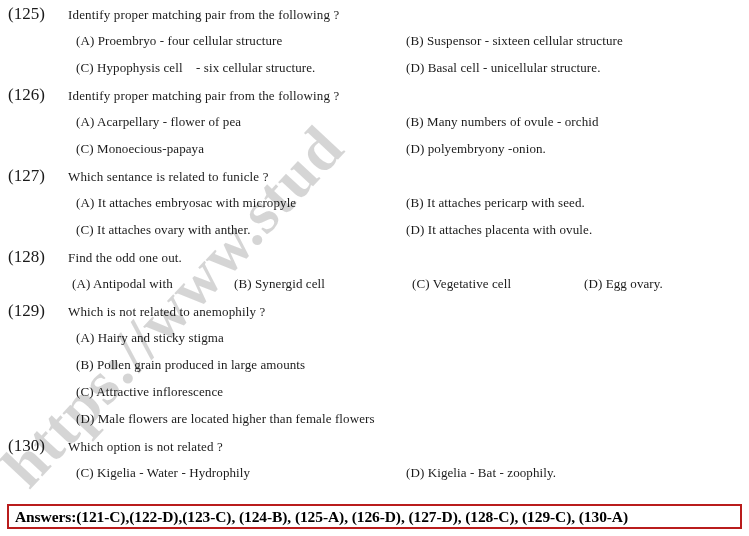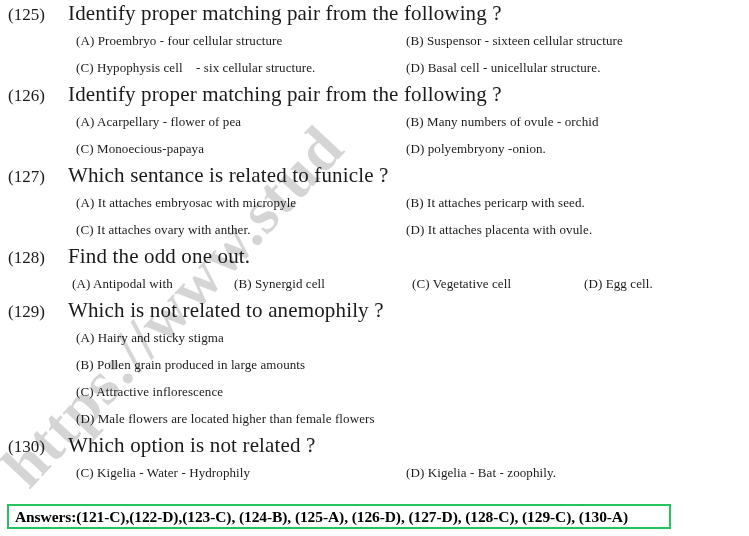--- a/index.html
+++ b/index.html
@@ -63,21 +63,21 @@
   .q-num {
     width: 68px;
     flex: 0 0 68px;
     text-align: left;
     padding-left: 8px;
     box-sizing: border-box;
     font-size: 17px;
     line-height: 27px;
   }
   .q-text {
-    font-size: 21px;
+    font-size: 13px;
     line-height: 27px;
     letter-spacing: 0.15px;
   }
 
   
   .opt-row {
     display: flex;
     height: 27px;
     align-items: baseline;
     padding-left: 76px;
@@ -106,24 +106,24 @@
     padding-left: 76px;
     align-items: center;
   }
   .opt.full { flex: 1 1 auto; }
 
   
   #answers-bar {
     position: absolute;
     left: 7px;
     top: 504px;
-    width: 664px;
+    width: 735px;
     height: 25px;
     box-sizing: border-box;
-    border: 2px solid #22c55e;
+    border: 2px solid #b91c1c;
     background: #ffffff;
     display: flex;
     align-items: center;
     z-index: 20;
   }
   #answers-bar .ans-text {
     font-family: "Liberation Serif", "DejaVu Serif", serif;
     font-weight: 700;
     font-size: 15.5px;
     line-height: 19px;
@@ -189,21 +189,21 @@
 
   <div class="question-block">
     <div class="q-head">
       <span class="q-num">(128)</span>
       <span class="q-text">Find the odd one out.</span>
     </div>
     <div class="opt-row four-col">
       <span class="opt q4a">(A) Antipodal with</span>
       <span class="opt q4b">(B) Synergid cell</span>
       <span class="opt q4c">(C) Vegetative cell</span>
-      <span class="opt q4d">(D) Egg cell.</span>
+      <span class="opt q4d">(D) Egg ovary.</span>
     </div>
   </div>
 
   <div class="question-block">
     <div class="q-head">
       <span class="q-num">(129)</span>
       <span class="q-text">Which is not related to anemophily ?</span>
     </div>
     <div class="opt-row stacked">
       <span class="opt full">(A) Hairy and sticky stigma</span>

